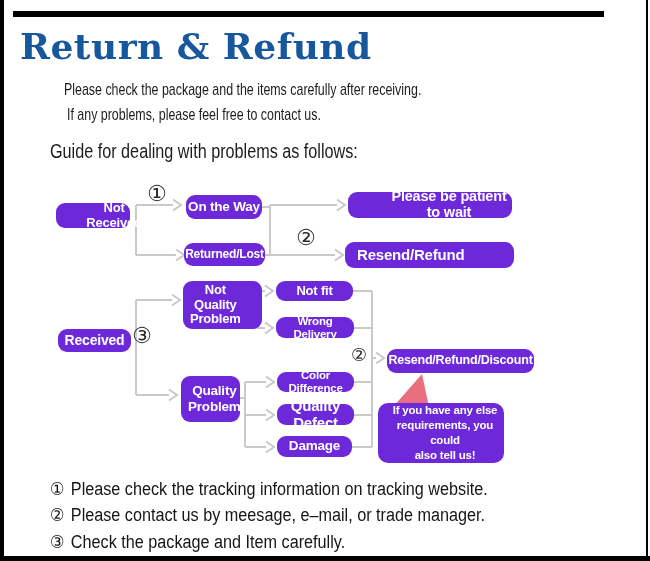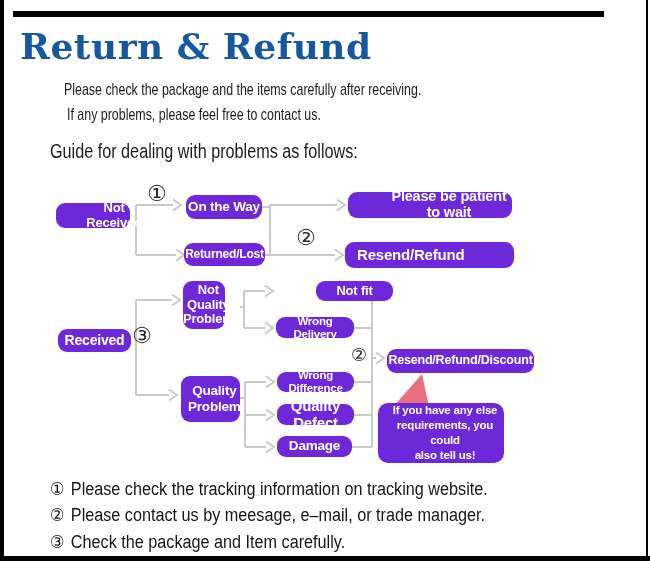--- a/index.html
+++ b/index.html
@@ -110,28 +110,28 @@
   <div class="marker" style="left:296px;top:227px;font-size:22px;">②</div>
   <div class="marker" style="left:132px;top:325px;font-size:22px;">③</div>
   <div class="marker" style="left:351px;top:346px;font-size:18px;">②</div>
 
   <div class="node" style="left:56px;top:203px;width:74px;height:25px;font-size:13px;padding-left:42px;">Not Received</div>
   <div class="node" style="left:186px;top:195px;width:76px;height:24px;font-size:13.5px;">On the Way</div>
   <div class="node" style="left:184px;top:243px;width:81px;height:23px;font-size:12px;">Returned/Lost</div>
   <div class="node" style="left:348px;top:192px;width:164px;height:26px;font-size:14.5px;padding-left:38px;">Please be patient to wait</div>
   <div class="node left" style="left:345px;top:242px;width:169px;height:26px;font-size:15px;padding-left:12px;">Resend/Refund</div>
   <div class="node" style="left:58px;top:329px;width:73px;height:23px;font-size:14px;">Received</div>
-  <div class="node left pre" style="left:183px;top:281px;width:42px;height:48px;font-size:13px;line-height:1.15;">Not
+  <div class="node left pre" style="left:183px;top:281px;width:79px;height:48px;font-size:13px;padding-left:7px;line-height:1.15;">Not
 Quality
 Problem</div>
-  <div class="node" style="left:276px;top:281px;width:77px;height:20px;font-size:13px;margin-left:40px;">Not fit</div>
+  <div class="node" style="left:276px;top:281px;width:77px;height:20px;font-size:13px;">Not fit</div>
   <div class="node" style="left:276px;top:317px;width:78px;height:21px;font-size:11.5px;">Wrong Delivery</div>
   <div class="node left pre" style="left:181px;top:376px;width:59px;height:46px;font-size:13.5px;padding-left:7px;line-height:1.2;">Quality
 Problem</div>
-  <div class="node" style="left:277px;top:372px;width:77px;height:20px;font-size:11.5px;">Wrong Difference</div>
+  <div class="node" style="left:277px;top:372px;width:77px;height:20px;font-size:11.5px;">Color Difference</div>
   <div class="node" style="left:277px;top:404px;width:77px;height:21px;font-size:15px;">Quality Defect</div>
   <div class="node" style="left:277px;top:436px;width:75px;height:21px;font-size:13.5px;">Damage</div>
   <div class="node" style="left:387px;top:349px;width:147px;height:24px;font-size:12.5px;">Resend/Refund/Discount</div>
   <div class="node left pre" style="left:378px;top:403px;width:126px;height:60px;font-size:11.5px;padding-left:8px;line-height:1.3;border-radius:10px;font-weight:bold;">If you have any else
 requirements, you could
 also tell us!</div>
 
   <div id="notes">
     <div class="note-row">
       <span class="note-num">①</span>

